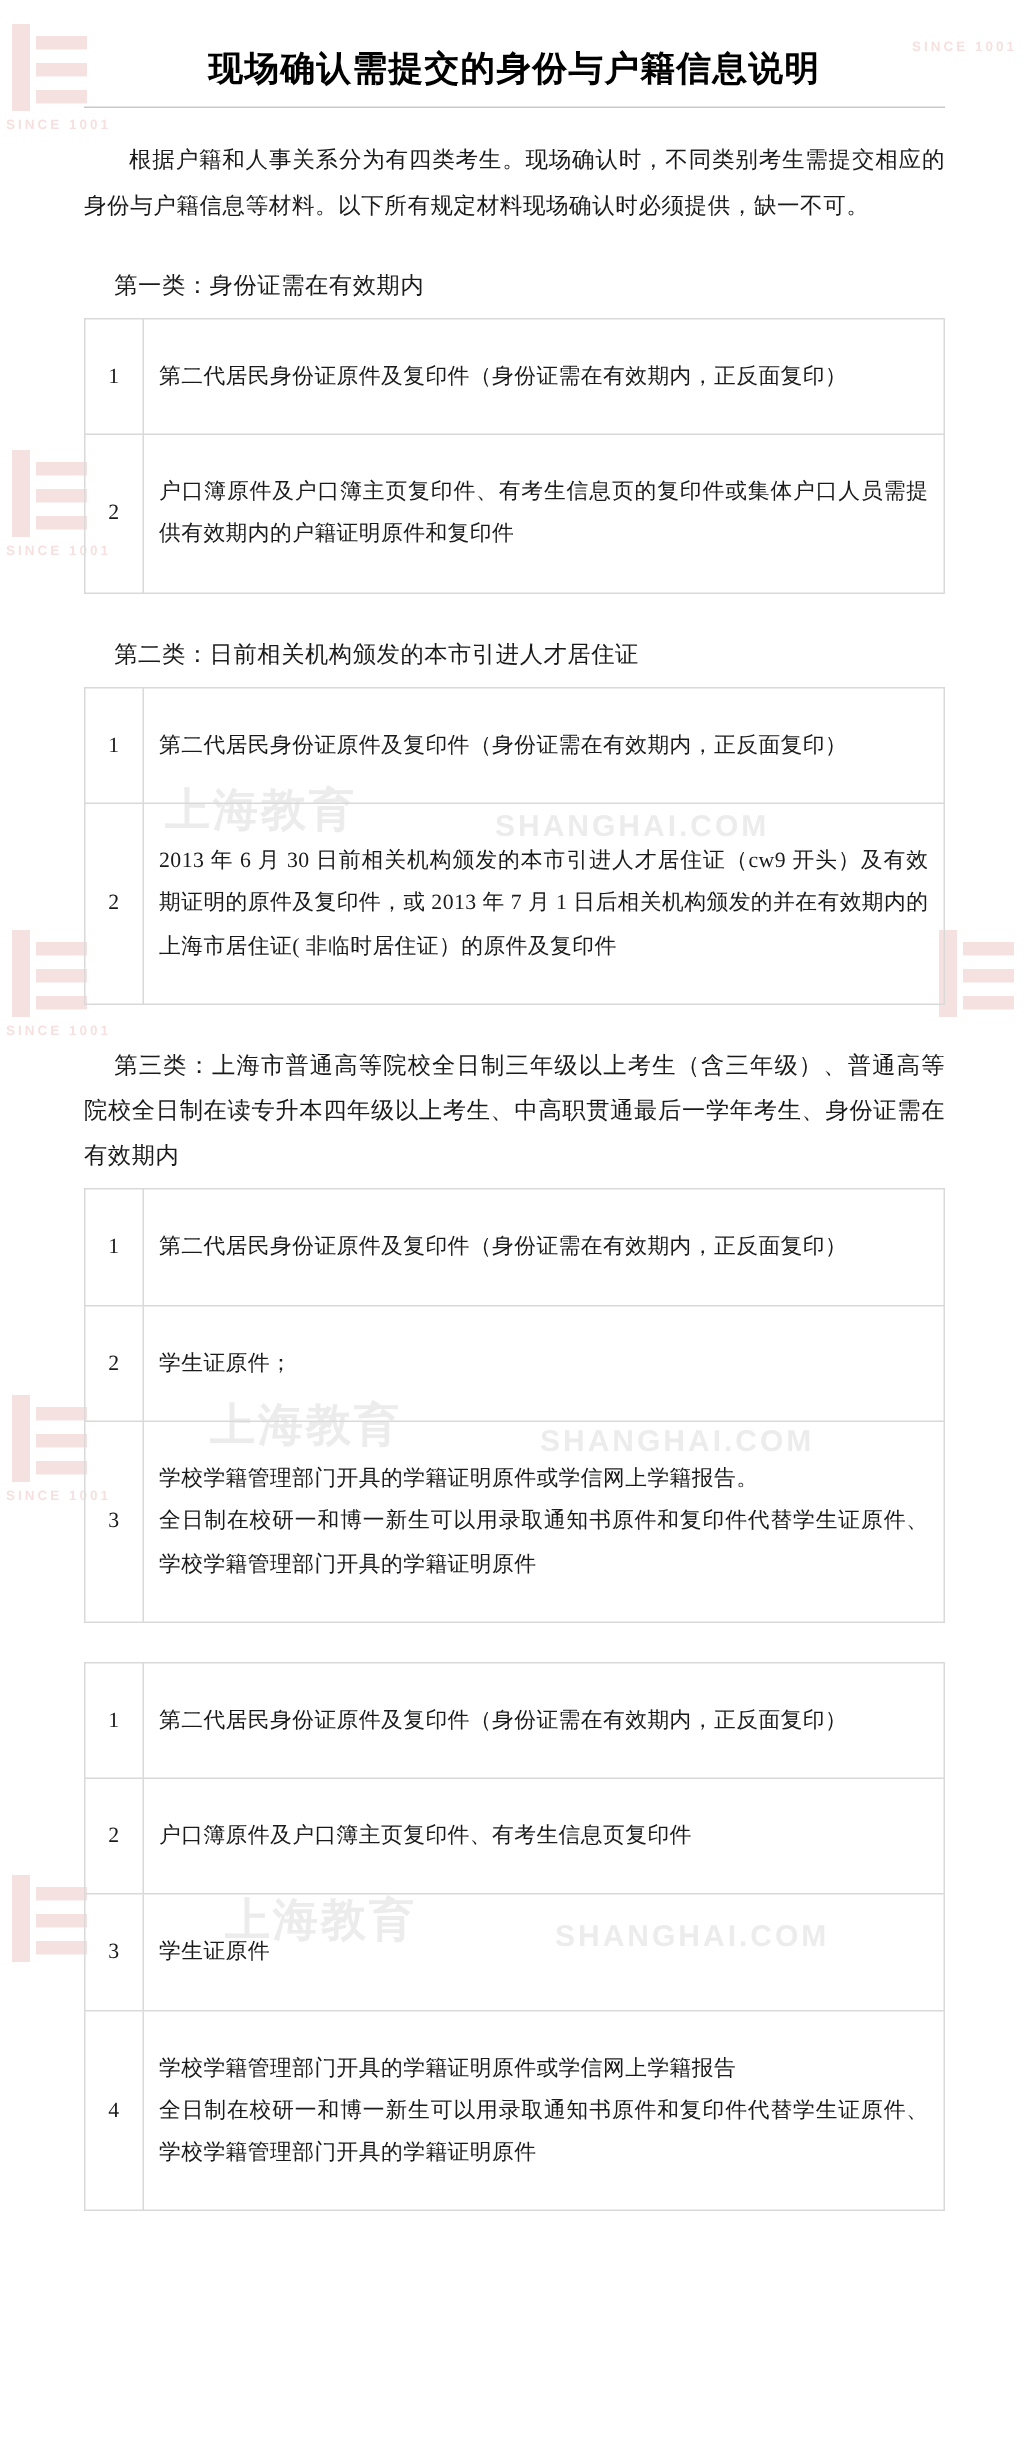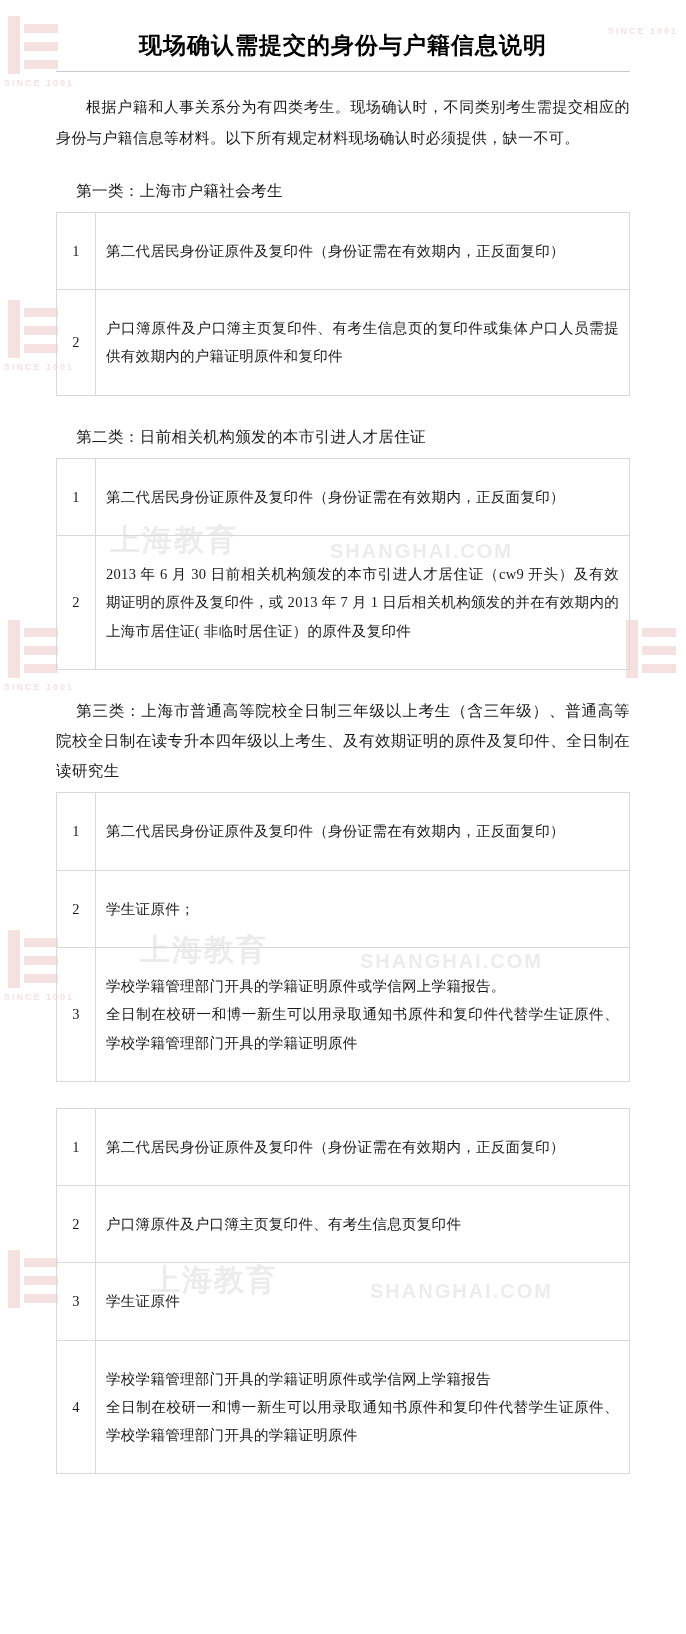--- a/index.html
+++ b/index.html
@@ -174,21 +174,21 @@
   <div class="wm wm-text-big" style="left:370px; top:1280px; font-size:20px;">SHANGHAI.COM</div>
 </div>
 
 <div class="page">
 
   <h1 class="doc-title">现场确认需提交的身份与户籍信息说明</h1>
   <hr class="title-rule">
 
   <p class="intro">根据户籍和人事关系分为有四类考生。现场确认时，不同类别考生需提交相应的身份与户籍信息等材料。以下所有规定材料现场确认时必须提供，缺一不可。</p>
 
-  <p class="cat-heading">第一类：上海市户籍社会考生</p>
+  <p class="cat-heading">第一类：身份证需在有效期内</p>
   <table class="req">
     <tbody>
       <tr>
         <td class="idx">1</td>
         <td class="txt">
           <p>第二代居民身份证原件及复印件（身份证需在有效期内，正反面复印）</p>
         </td>
       </tr>
       <tr>
         <td class="idx">2</td>
@@ -210,21 +210,21 @@
       </tr>
       <tr>
         <td class="idx">2</td>
         <td class="txt">
           <p>2013 年 6 月 30 日前相关机构颁发的本市引进人才居住证（cw9 开头）及有效期证明的原件及复印件，或 2013 年 7 月 1 日后相关机构颁发的并在有效期内的上海市居住证( 非临时居住证）的原件及复印件</p>
         </td>
       </tr>
     </tbody>
   </table>
 
-  <p class="cat-heading wrap">第三类：上海市普通高等院校全日制三年级以上考生（含三年级）、普通高等院校全日制在读专升本四年级以上考生、及有效期证明的原件及复印件、全日制在读研究生</p>
+  <p class="cat-heading wrap">第三类：上海市普通高等院校全日制三年级以上考生（含三年级）、普通高等院校全日制在读专升本四年级以上考生、中高职贯通最后一学年考生、身份证需在有效期内</p>
   <table class="req">
     <tbody>
       <tr>
         <td class="idx">1</td>
         <td class="txt">
           <p>第二代居民身份证原件及复印件（身份证需在有效期内，正反面复印）</p>
         </td>
       </tr>
       <tr>
         <td class="idx">2</td>

